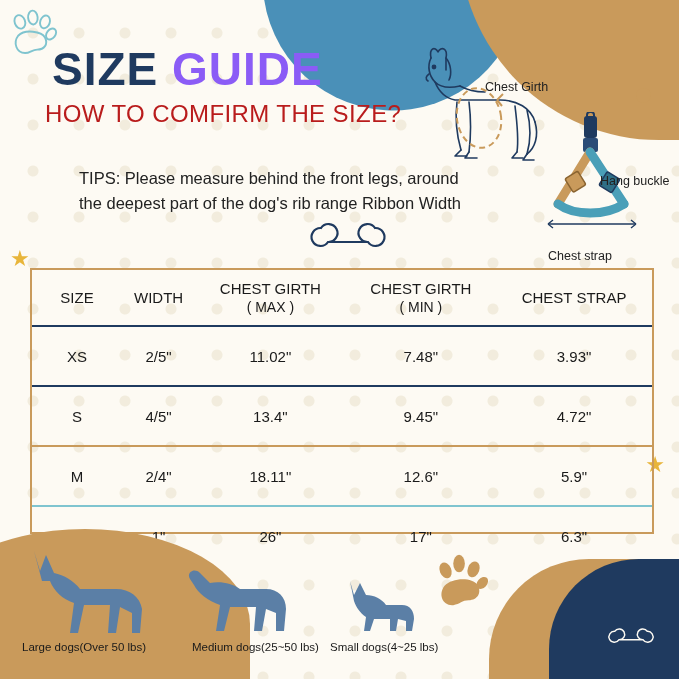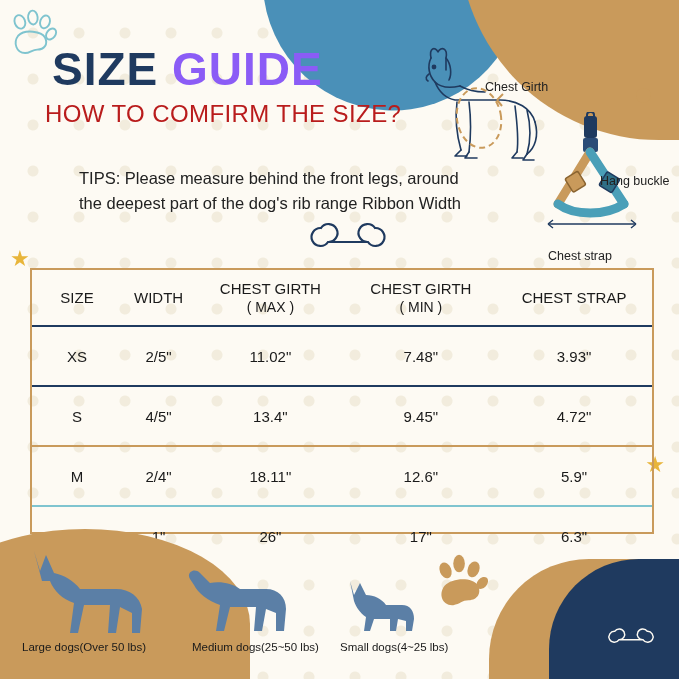--- a/index.html
+++ b/index.html
@@ -98,21 +98,21 @@
   }
   .dogsil{position:absolute;bottom:44px;}
   .dog-large{left:20px;width:130px;}
   .dog-med{left:180px;width:112px;}
   .dog-small{left:340px;width:80px;}
   .caption{
     position:absolute;bottom:26px;font-size:11.5px;color:#1a1a1a;
   }
   .cap1{left:22px;text-align:center;}
   .cap2{left:192px;}
-  .cap3{left:340px;}
+  .cap3{left:330px;}
   .paw-bottom{position:absolute;left:432px;bottom:70px;width:58px;height:58px;}
   .bone-bottom{position:absolute;right:22px;bottom:26px;width:52px;height:30px;}
 </style>
 </head>
 <body>
 
 <div class="page">
 
   <div class="dots"></div>
 

